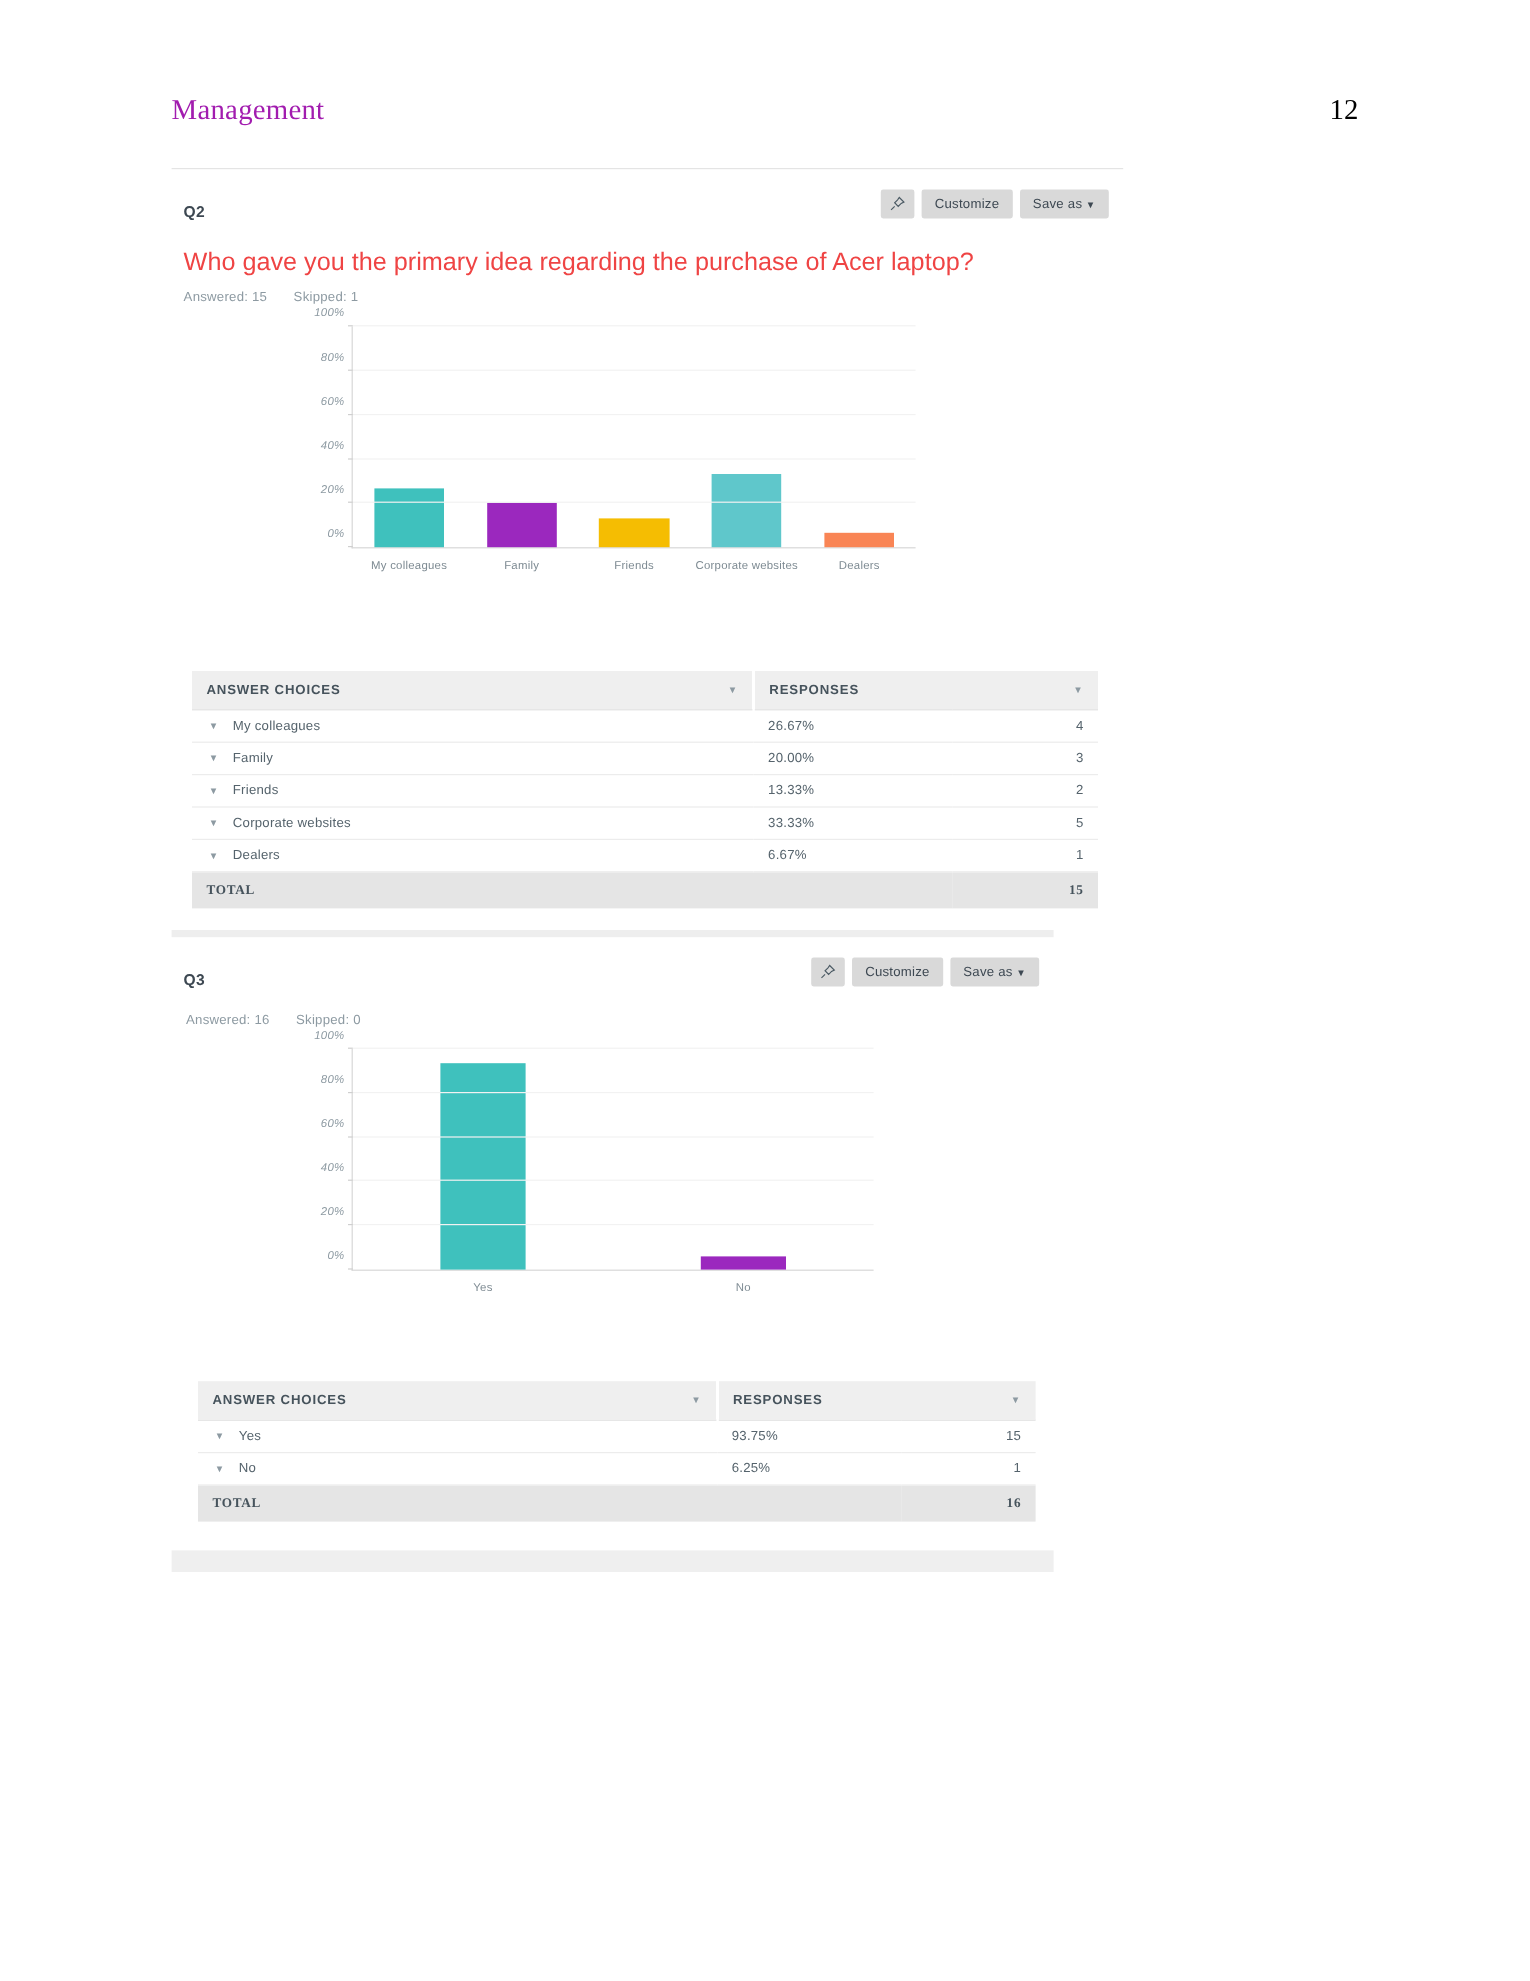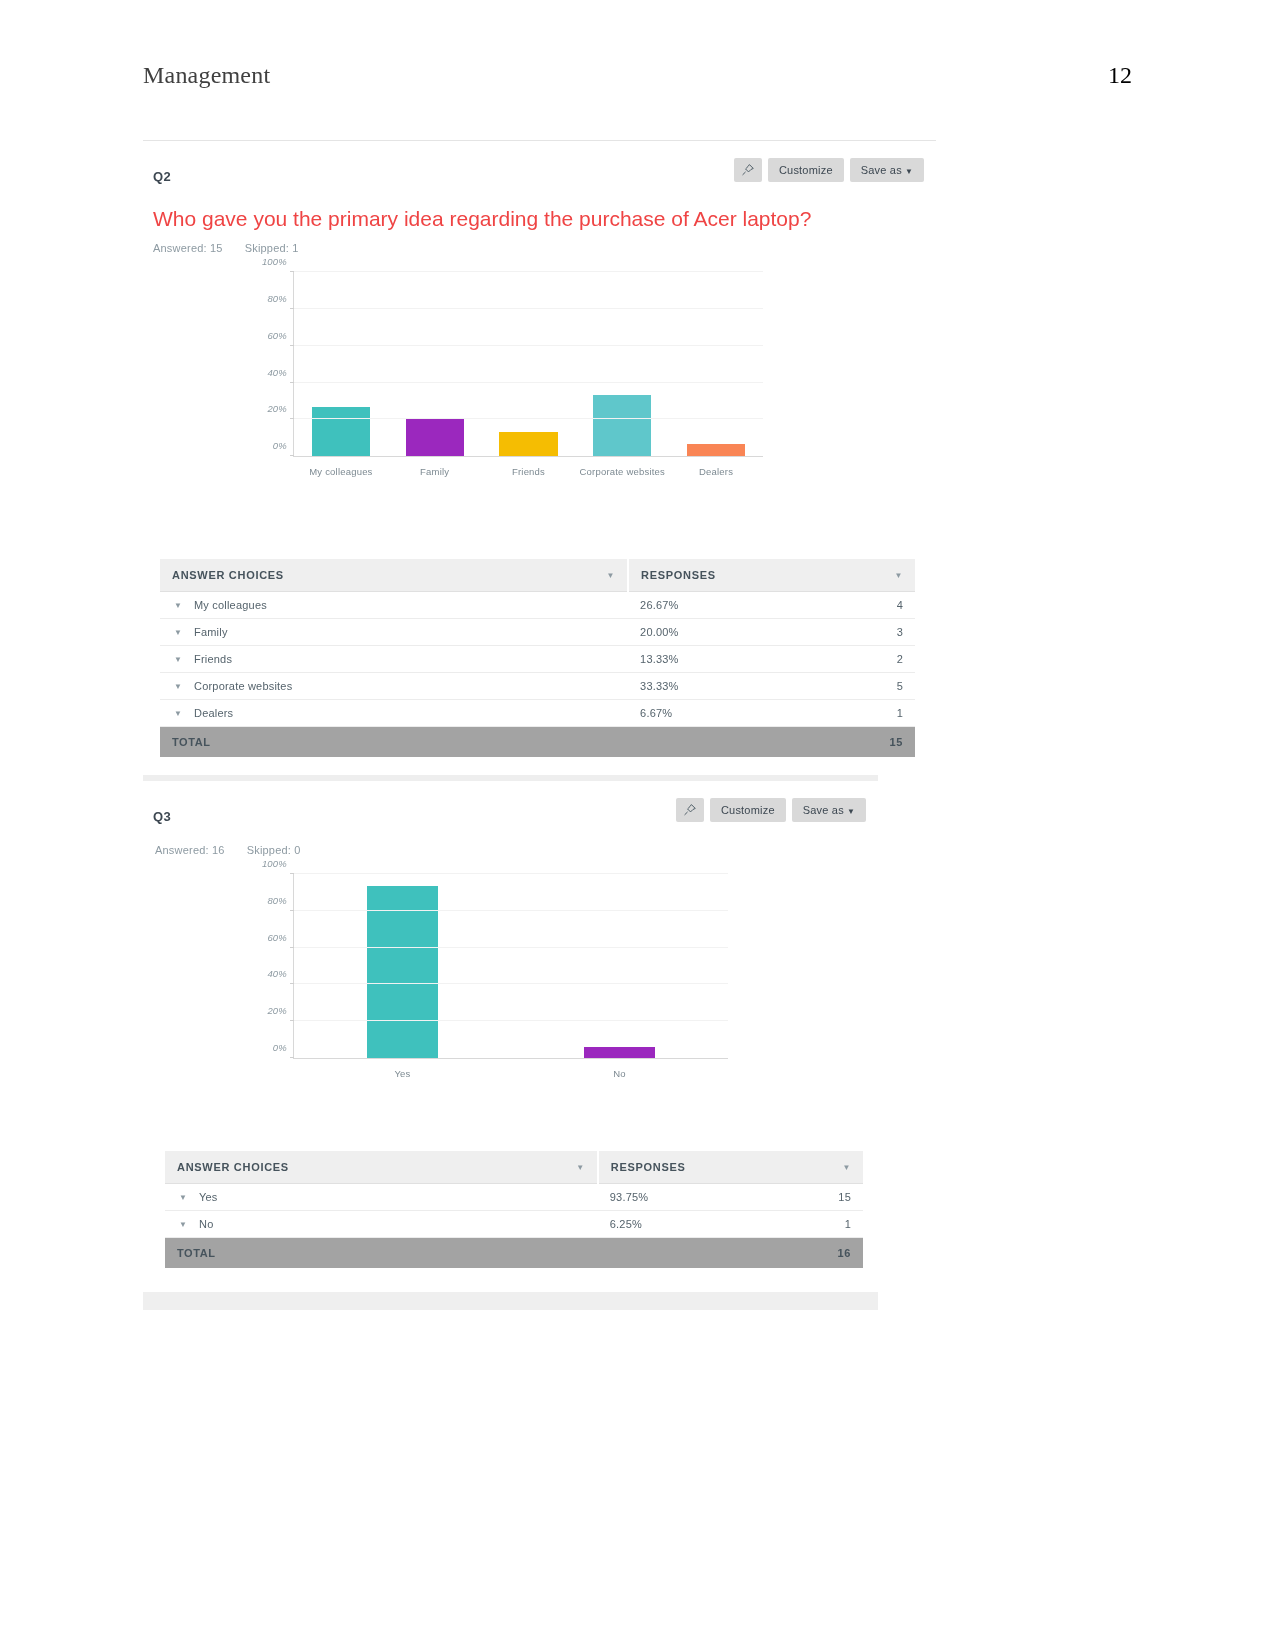--- a/index.html
+++ b/index.html
@@ -19,27 +19,28 @@
     top: 62px;
     left: 143px;
     right: 143px;
     display: flex;
     justify-content: space-between;
     align-items: baseline;
   }
   .doc-title {
     font-family: "Liberation Serif", serif;
     font-size: 24px;
-    color: #404040;
+    color: #a21caf;
     letter-spacing: .2px;
   }
   .page-number {
     font-family: "Liberation Serif", serif;
     font-size: 24px;
     color: #000000;
+    margin-top: 17px;
   }
 
   
   .survey-block { position: absolute; left: 143px; }
   #block-q2 { top: 140px; width: 793px; }
   #block-q3 { top: 775px; width: 735px; }
 
   .block-topbar {
     height: 1px;
     background: #e4e4e4;
@@ -205,26 +206,27 @@
     position: absolute;
     left: 14px; top: 50%;
     transform: translateY(-50%);
     font-size: 8px;
     color: #8d9aa2;
   }
   .cell-pct { width: 22%; }
   .cell-count { text-align: right; width: 16%; color: #8a949b; }
 
   .total-row td {
-    background: #a3a3a3;
+    background: #e5e5e5;
     font-weight: 600;
     letter-spacing: .6px;
     color: #46535c;
     border-bottom: none;
     padding: 9px 12px;
+    font-family: Liberation Serif, serif;
   }
 
   .block-bottombar {
     margin-top: 24px;
     height: 18px;
     background: #efefef;
     width: 100%;
   }
 </style>
 </head>

